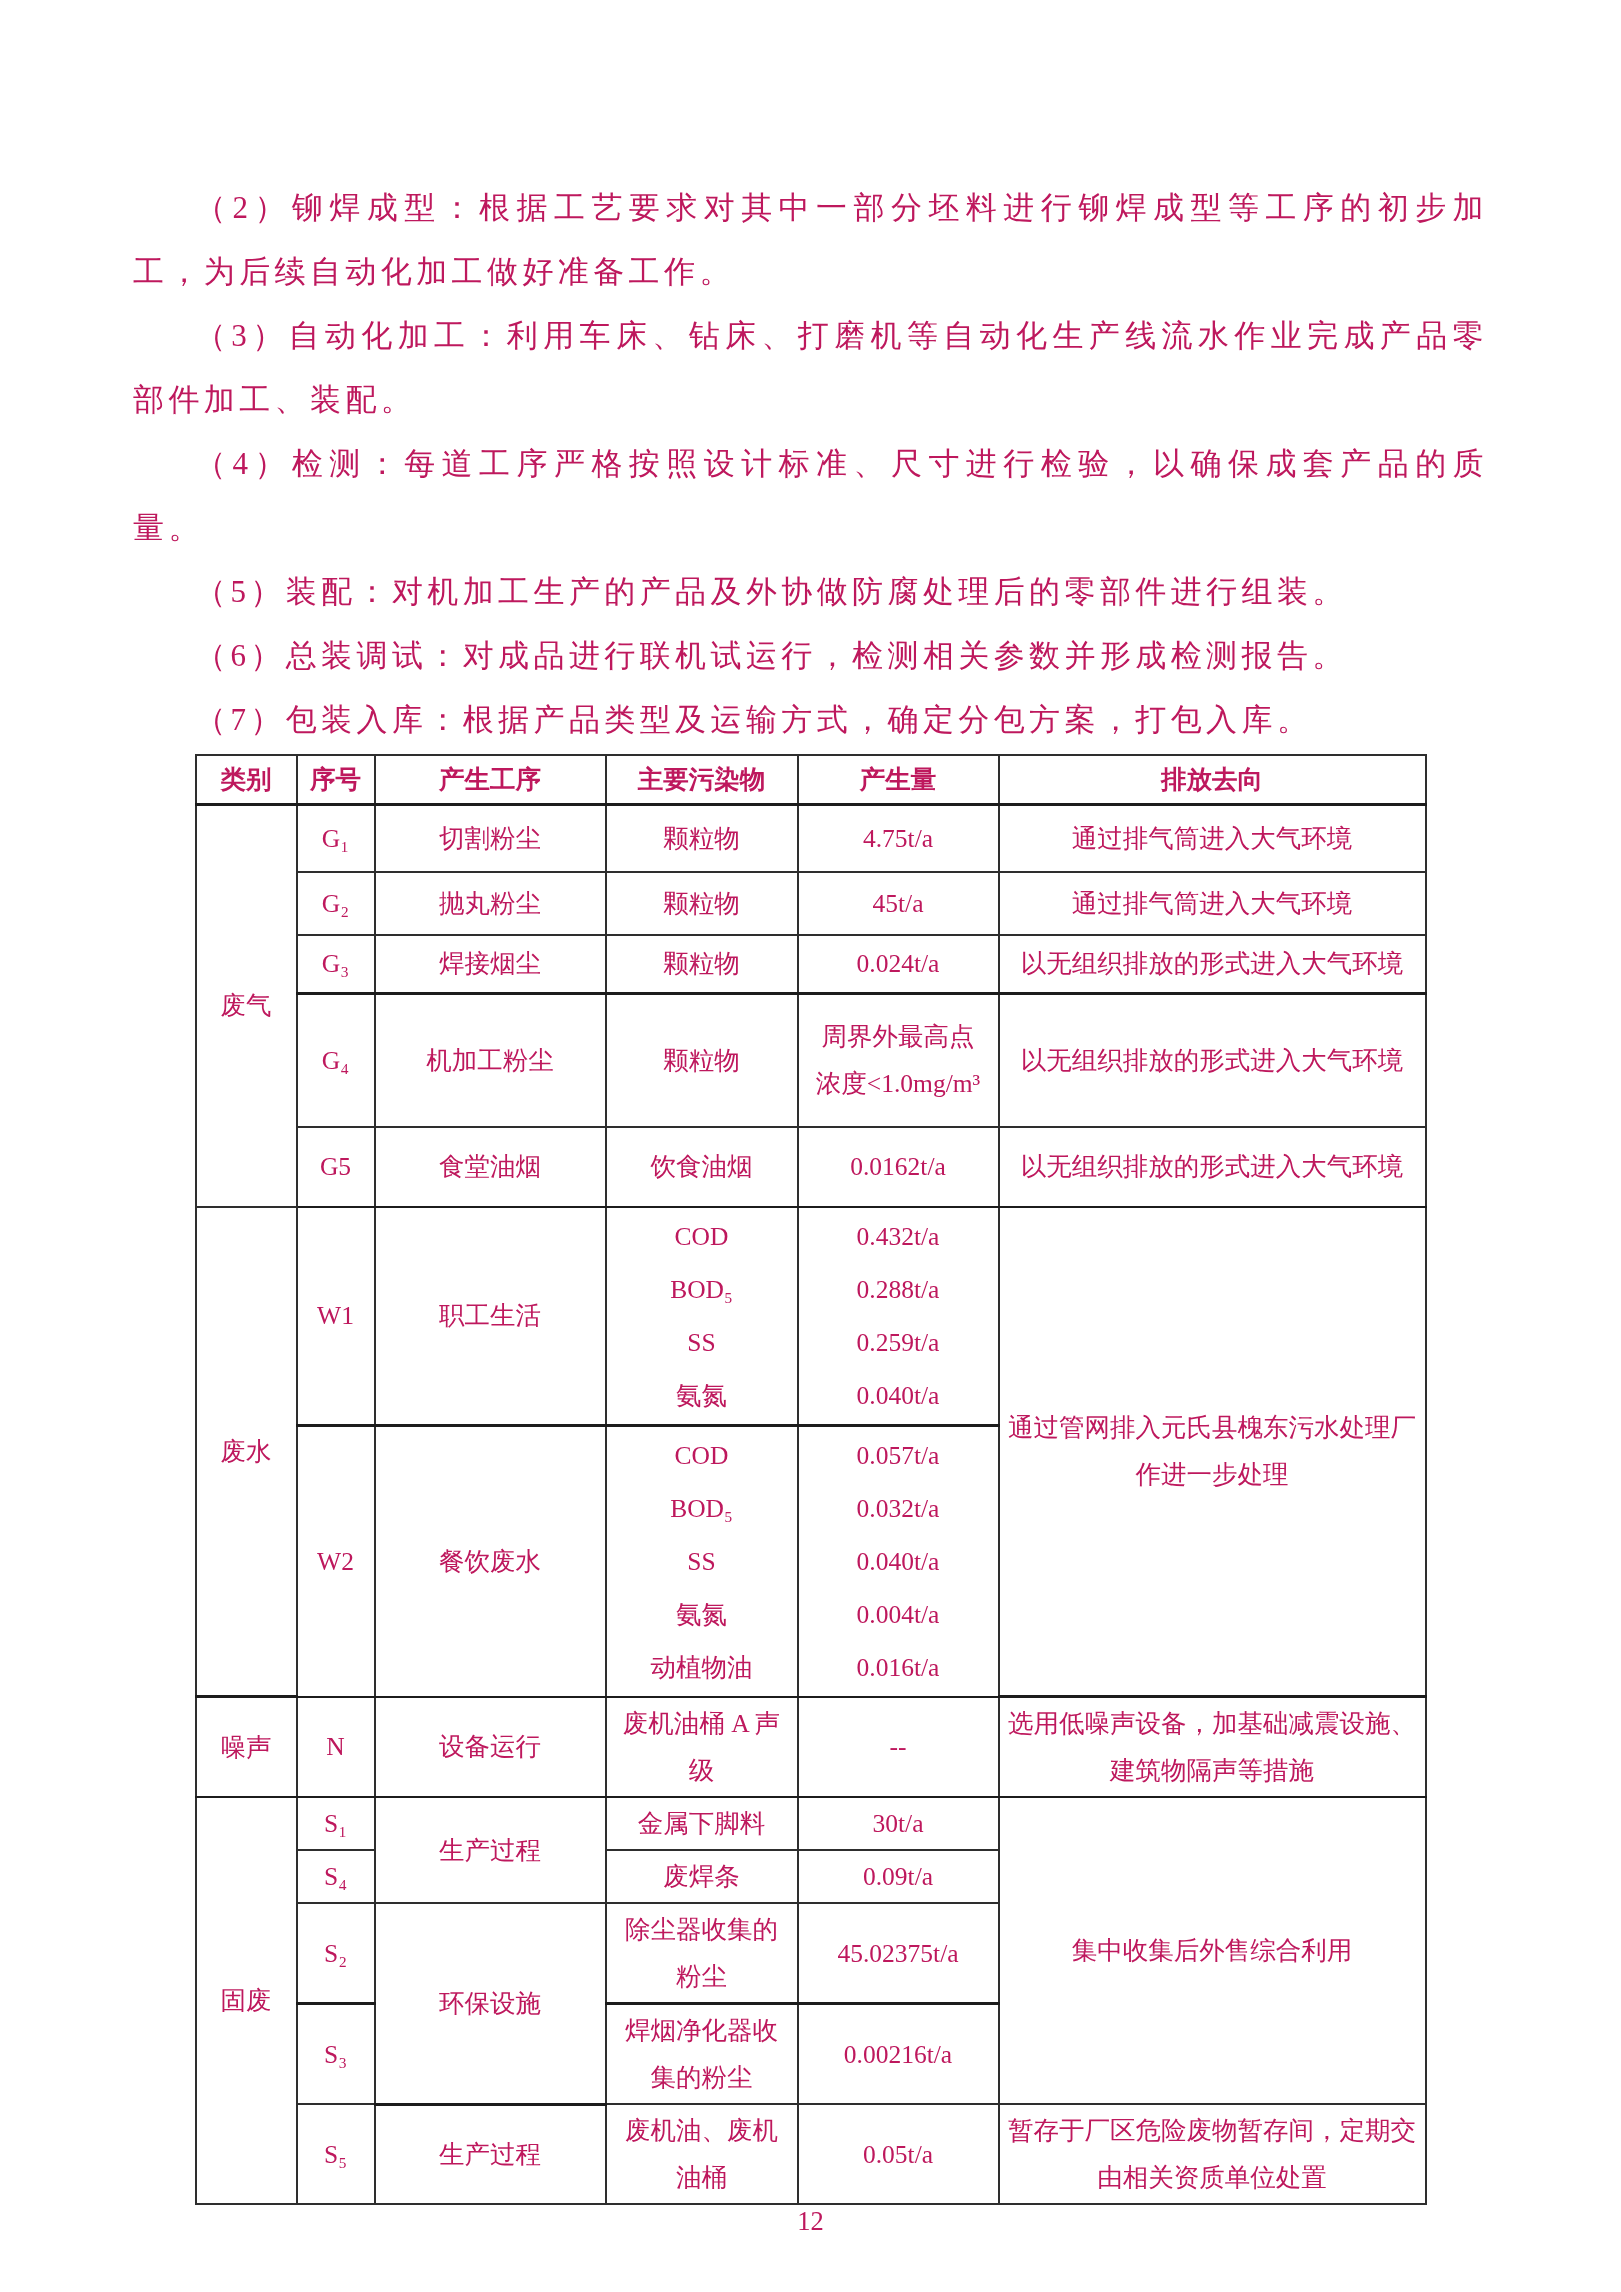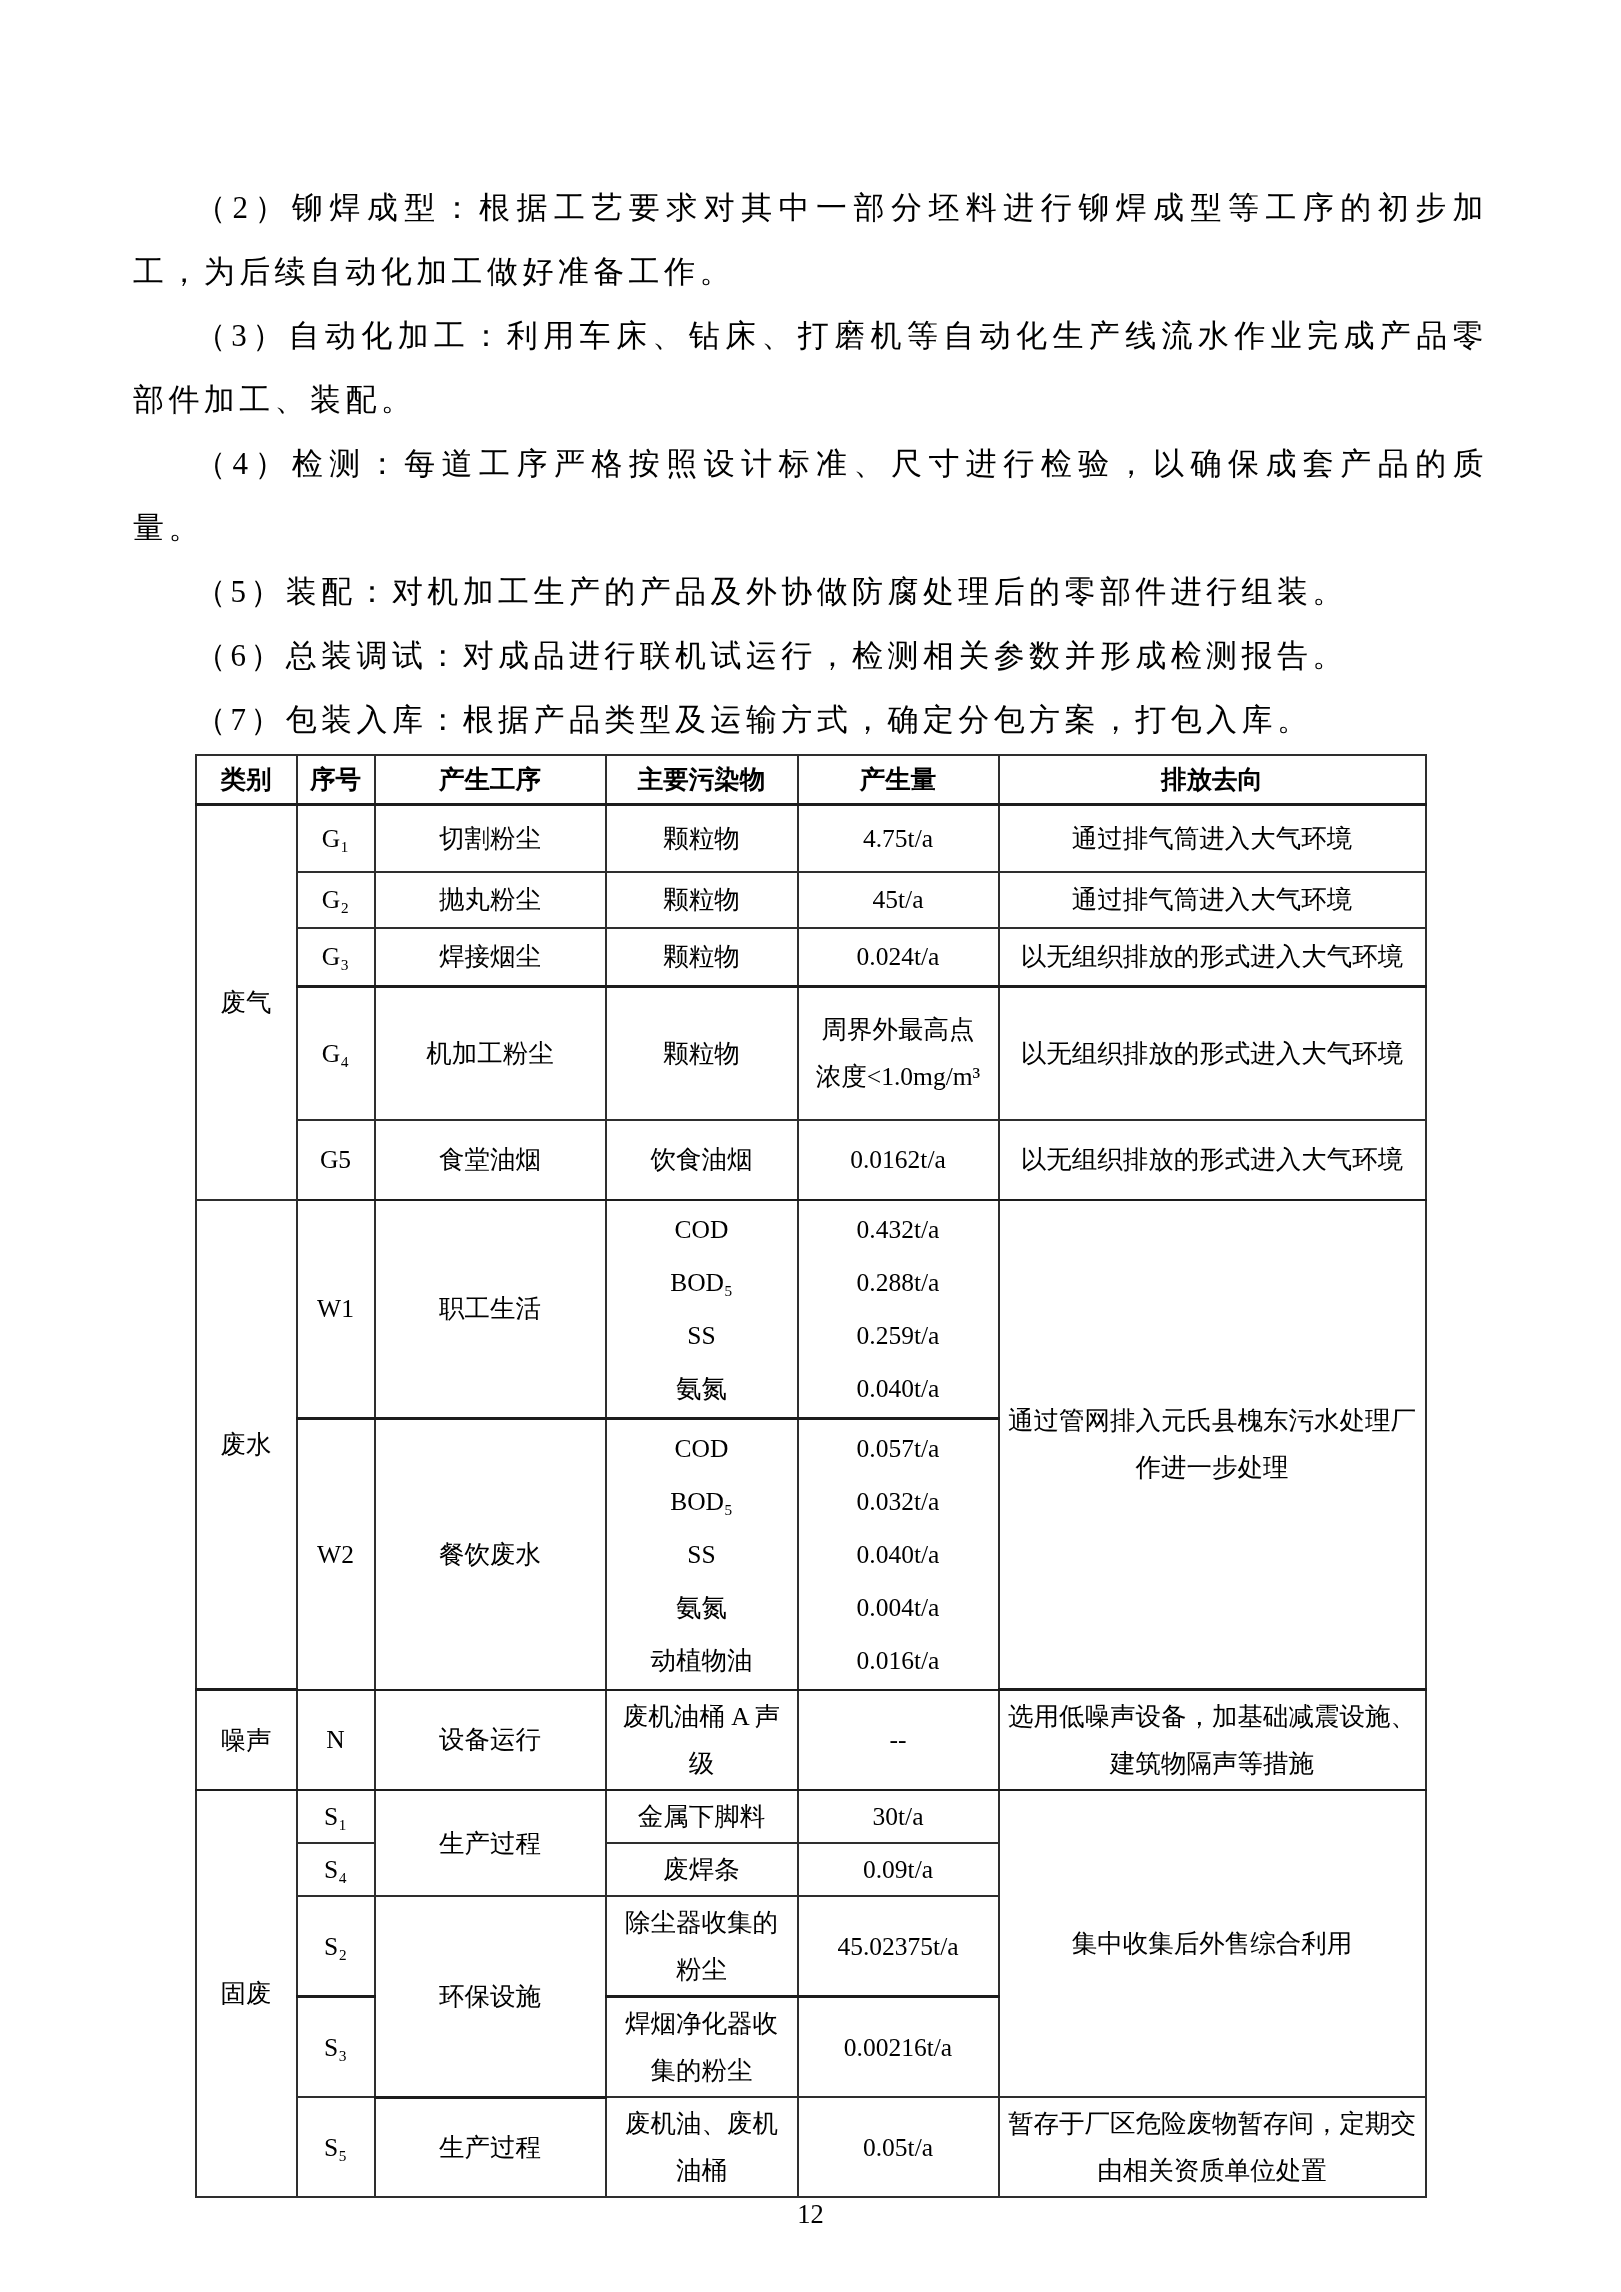--- a/index.html
+++ b/index.html
@@ -3,21 +3,21 @@
 <meta charset="utf-8">
 <style>
   html, body { margin: 0; padding: 0; background: #888; }
   .page {
     position: relative;
     width: 1621px;
     height: 2293px;
     margin: 0 auto;
     background: #ffffff;
     font-family: "Liberation Serif", "DejaVu Serif", serif;
-    color: #000000;
+    color: #be185d;
     overflow: hidden;
   }
   .content {
     padding: 176px 133px 0 133px;
   }
   .para {
     margin: 0;
     font-size: 31px;
     line-height: 64px;
     letter-spacing: 4.4px;
@@ -102,21 +102,21 @@
     </thead>
     <tbody>
       <tr style="height:67px">
         <td rowspan="5">废气</td>
         <td>G₁</td>
         <td>切割粉尘</td>
         <td>颗粒物</td>
         <td class="amount-cell">4.75t/a</td>
         <td>通过排气筒进入大气环境</td>
       </tr>
-      <tr style="height:56px">
+      <tr style="height:63px">
         <td>G₂</td>
         <td>抛丸粉尘</td>
         <td>颗粒物</td>
         <td class="amount-cell">45t/a</td>
         <td>通过排气筒进入大气环境</td>
       </tr>
       <tr style="height:59px" class="thick-after">
         <td>G₃</td>
         <td>焊接烟尘</td>
         <td>颗粒物</td>

